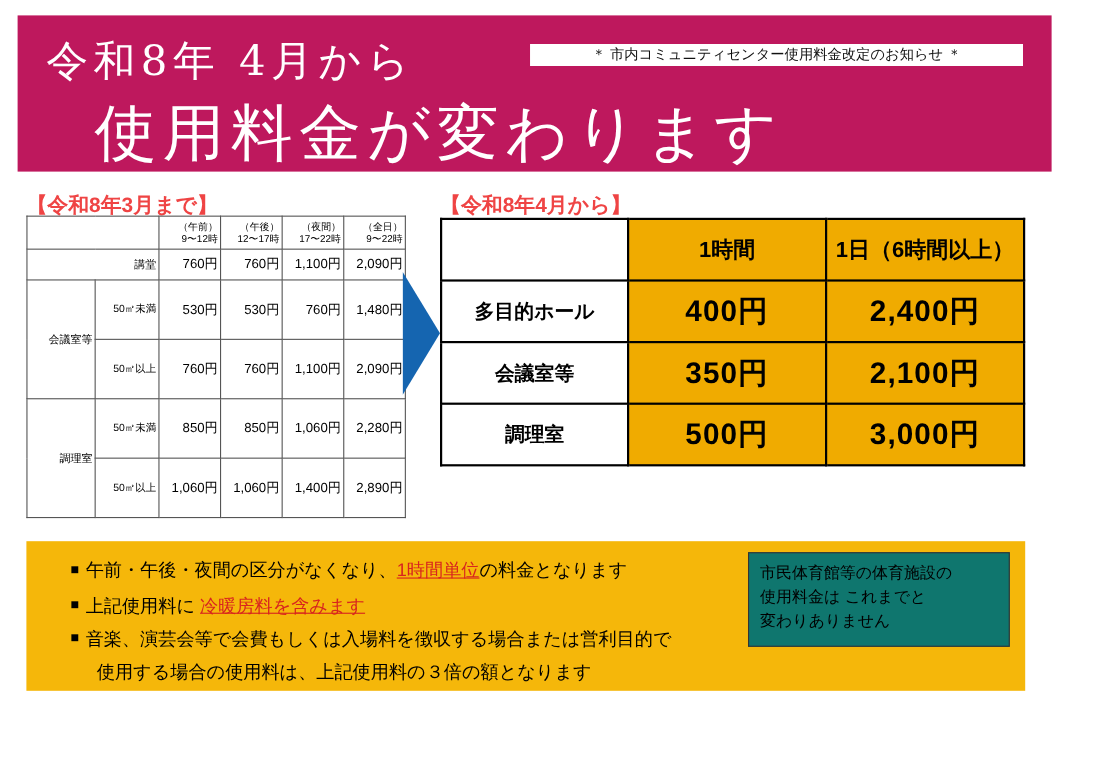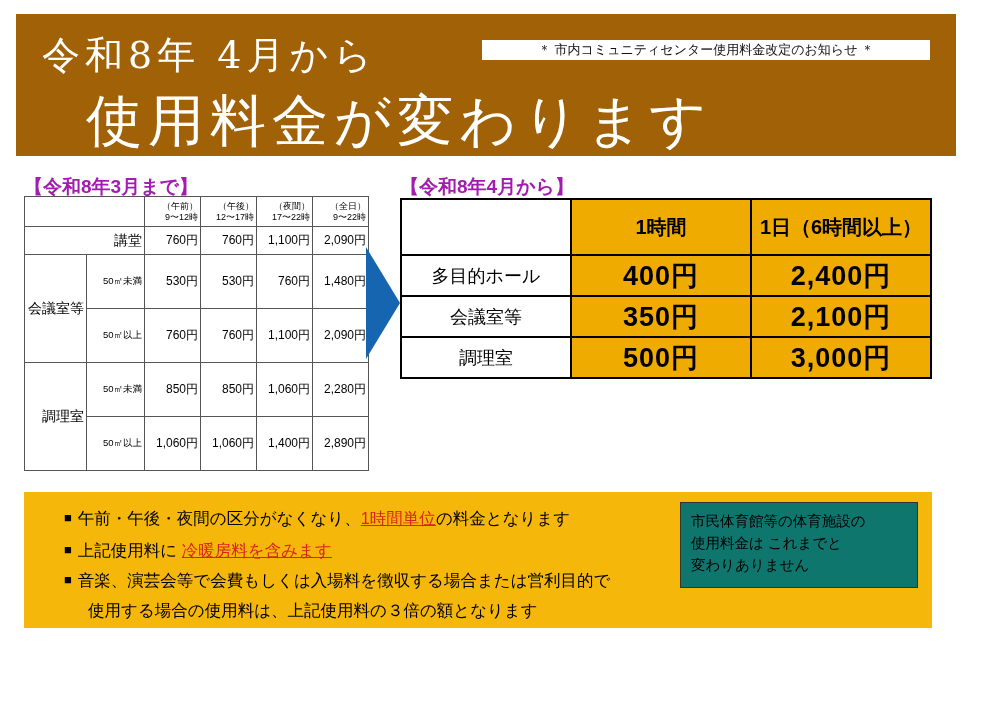--- a/index.html
+++ b/index.html
@@ -18,21 +18,21 @@
     height: 706px;
   }
 
   
   .banner {
     position: absolute;
     left: 16px;
     top: 14px;
     width: 940px;
     height: 142px;
-    background: #a16207;
+    background: #be185d;
   }
   .banner-line1 {
     position: absolute;
     left: 26px;
     top: 16px;
     font-family: "DejaVu Serif", serif;
     font-size: 38px;
     letter-spacing: 5px;
     color: #ffffff;
     white-space: nowrap;
@@ -63,21 +63,21 @@
     color: #ffffff;
     white-space: nowrap;
     text-align: right;
   }
 
   
   .sect-title {
     position: absolute;
     font-size: 19px;
     font-weight: bold;
-    color: #a21caf;
+    color: #ef4444;
     white-space: nowrap;
   }
   #old-title { left: 24px; top: 174px; }
   #new-title { left: 400px; top: 174px; }
 
   
   .old-table {
     position: absolute;
     left: 24px;
     top: 196px;
@@ -89,21 +89,21 @@
     border: 1px solid #555555;
     font-size: 11.5px;
     text-align: right;
     color: #000000;
     font-weight: normal;
     padding: 0 2px;
   }
   .old-table .hdr-cell { height: 30px; line-height: 1.15; font-size: 9px; }
   .old-table .hdr-cell .l1 { display: block; }
   .old-table .hdr-cell .l2 { display: block; }
-  .old-table .rowname { font-size: 14px; }
+  .old-table .rowname { font-size: 10px; }
   .old-table .sub { font-size: 9.5px; }
   .old-table .val { font-size: 12px; }
   .col-a { width: 62px; }
   .col-b { width: 58px; }
   .col-c { width: 56px; }
   .col-d { width: 56px; }
   .col-e { width: 56px; }
   .col-f { width: 56px; }
 
   
@@ -124,21 +124,21 @@
     table-layout: fixed;
     width: 530px;
   }
   .new-table td, .new-table th {
     border: 2px solid #000000;
     text-align: center;
     color: #000000;
   }
   .new-table .nh { background: #f0ab00; font-size: 20px; font-weight: bold; height: 56px; }
   .new-table .nh-blank { background: #ffffff; }
-  .new-table .rlabel { background: #ffffff; font-size: 18px; font-weight: normal; width: 170px; height: 41px; }
+  .new-table .rlabel { background: #ffffff; font-size: 18px; font-weight: bold; width: 170px; height: 56px; }
   .new-table .nv { background: #f0ab00; font-size: 27px; font-weight: bold; letter-spacing: 1px; }
   .ncol-b { width: 180px; }
   .ncol-c { width: 180px; }
 
   
   .notes {
     position: absolute;
     left: 24px;
     top: 492px;
     width: 908px;

